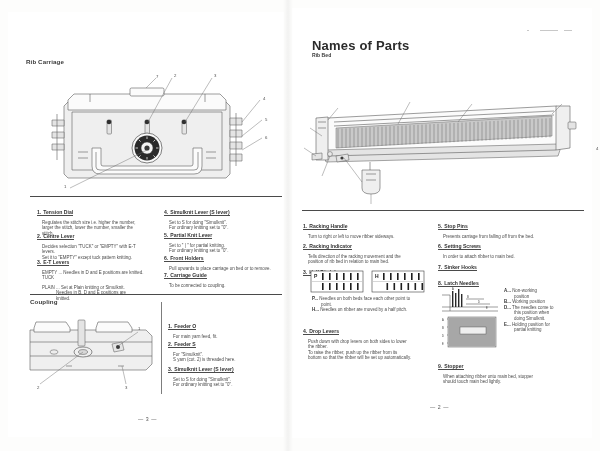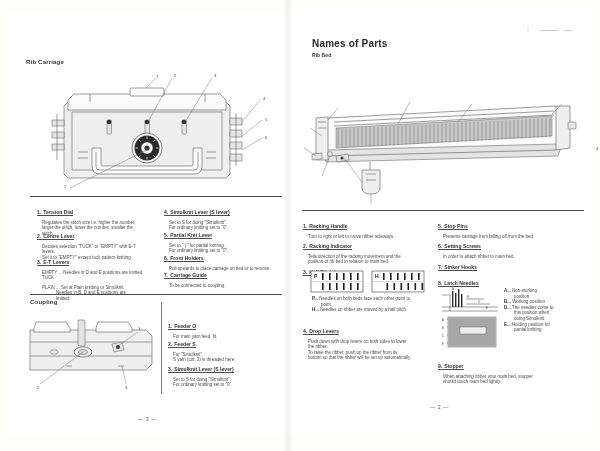--- a/index.html
+++ b/index.html
@@ -18,21 +18,21 @@
   .sheet-right{left:292px;top:8px;   width:300px; height:430px;}
 
   
   .gutter{position:absolute;left:283px;top:0;width:10px;height:451px;
           background:linear-gradient(90deg,rgba(0,0,0,0.00),rgba(0,0,0,0.045),rgba(0,0,0,0.00));}
 
   .tick{position:absolute;background:#9a9a9a;}
 
   
   .sec-label{font-size:6.2px;font-weight:bold;color:#3a3a3a;letter-spacing:.1px;}
-  .head-main{font-size:10px;font-weight:bold;color:#2b2b2b;letter-spacing:.2px;}
+  .head-main{font-size:13px;font-weight:bold;color:#2b2b2b;letter-spacing:.2px;}
   .head-sub{font-size:5.1px;font-weight:bold;color:#3a3a3a;margin-top:2px;}
 
   .rule{position:absolute;height:1px;background:#4a4a4a;}
   .vrule{position:absolute;width:1px;background:#7d7d7d;}
 
   .item{position:absolute;}
   .item .t{font-size:5.1px;font-weight:bold;color:#303030;
            border-bottom:.7px solid #4a4a4a;display:inline-block;
            padding-bottom:.3px;white-space:nowrap;}
   .item .num{display:inline-block;margin-right:2px;}

